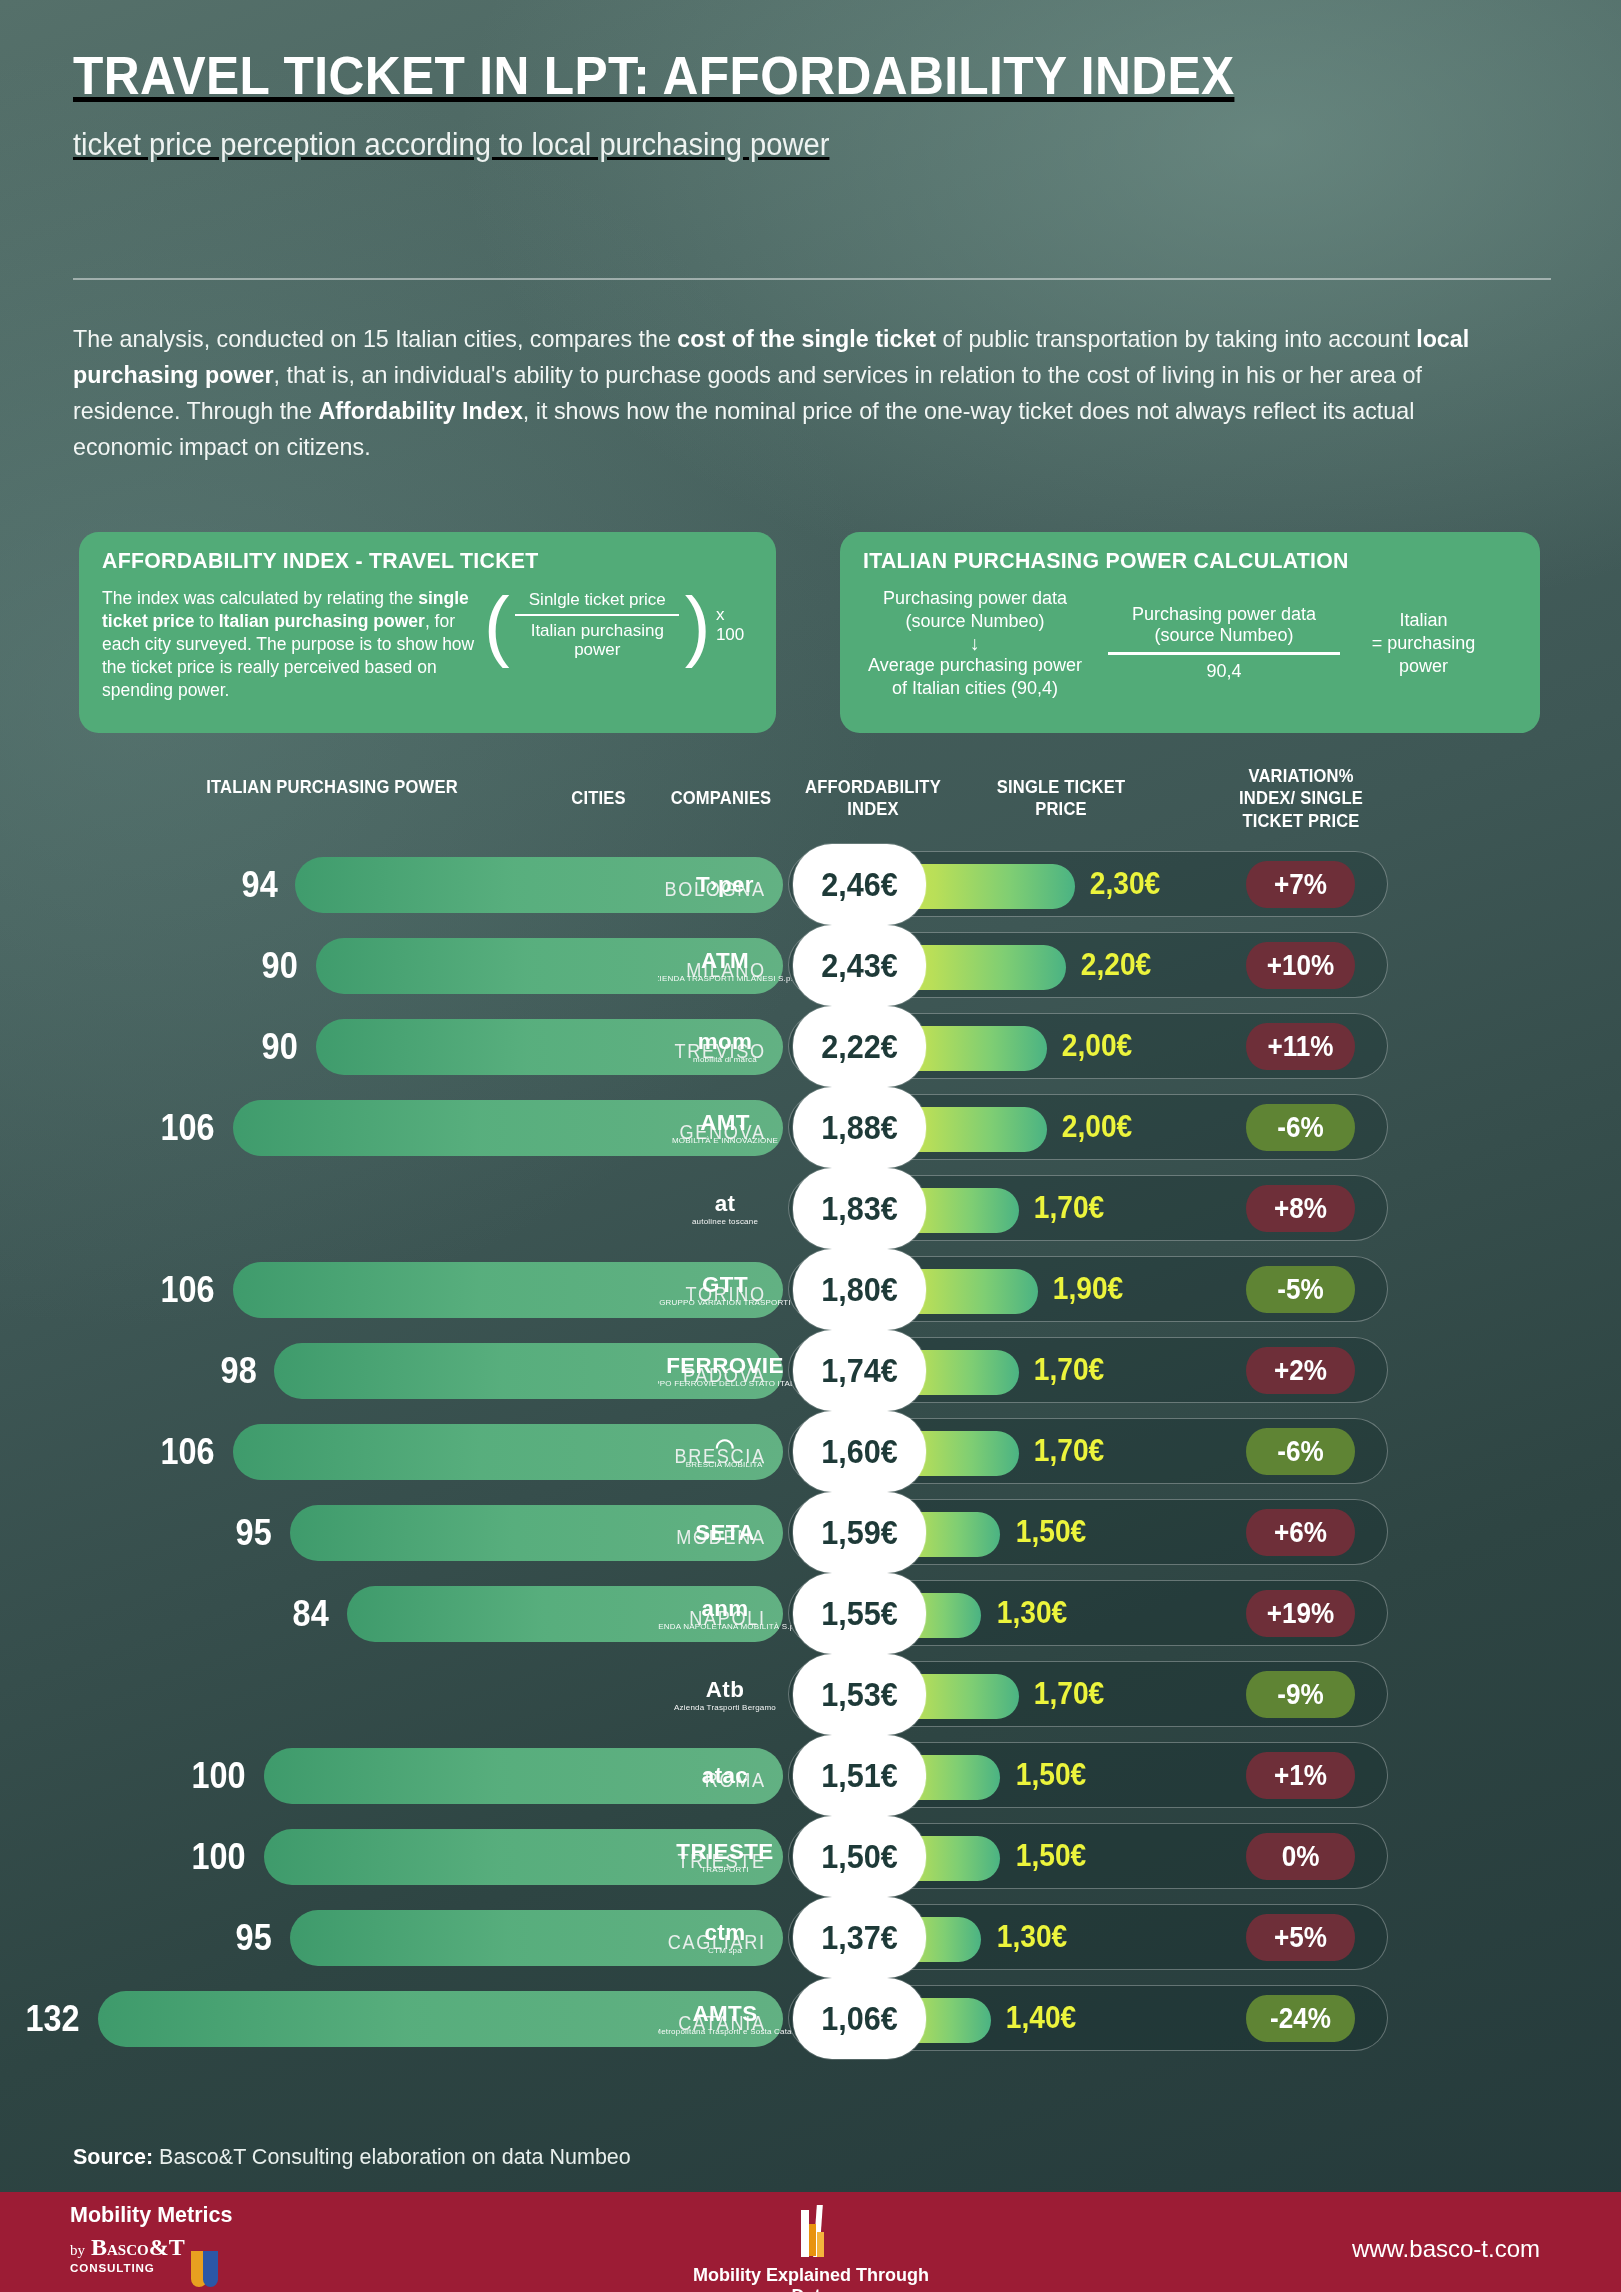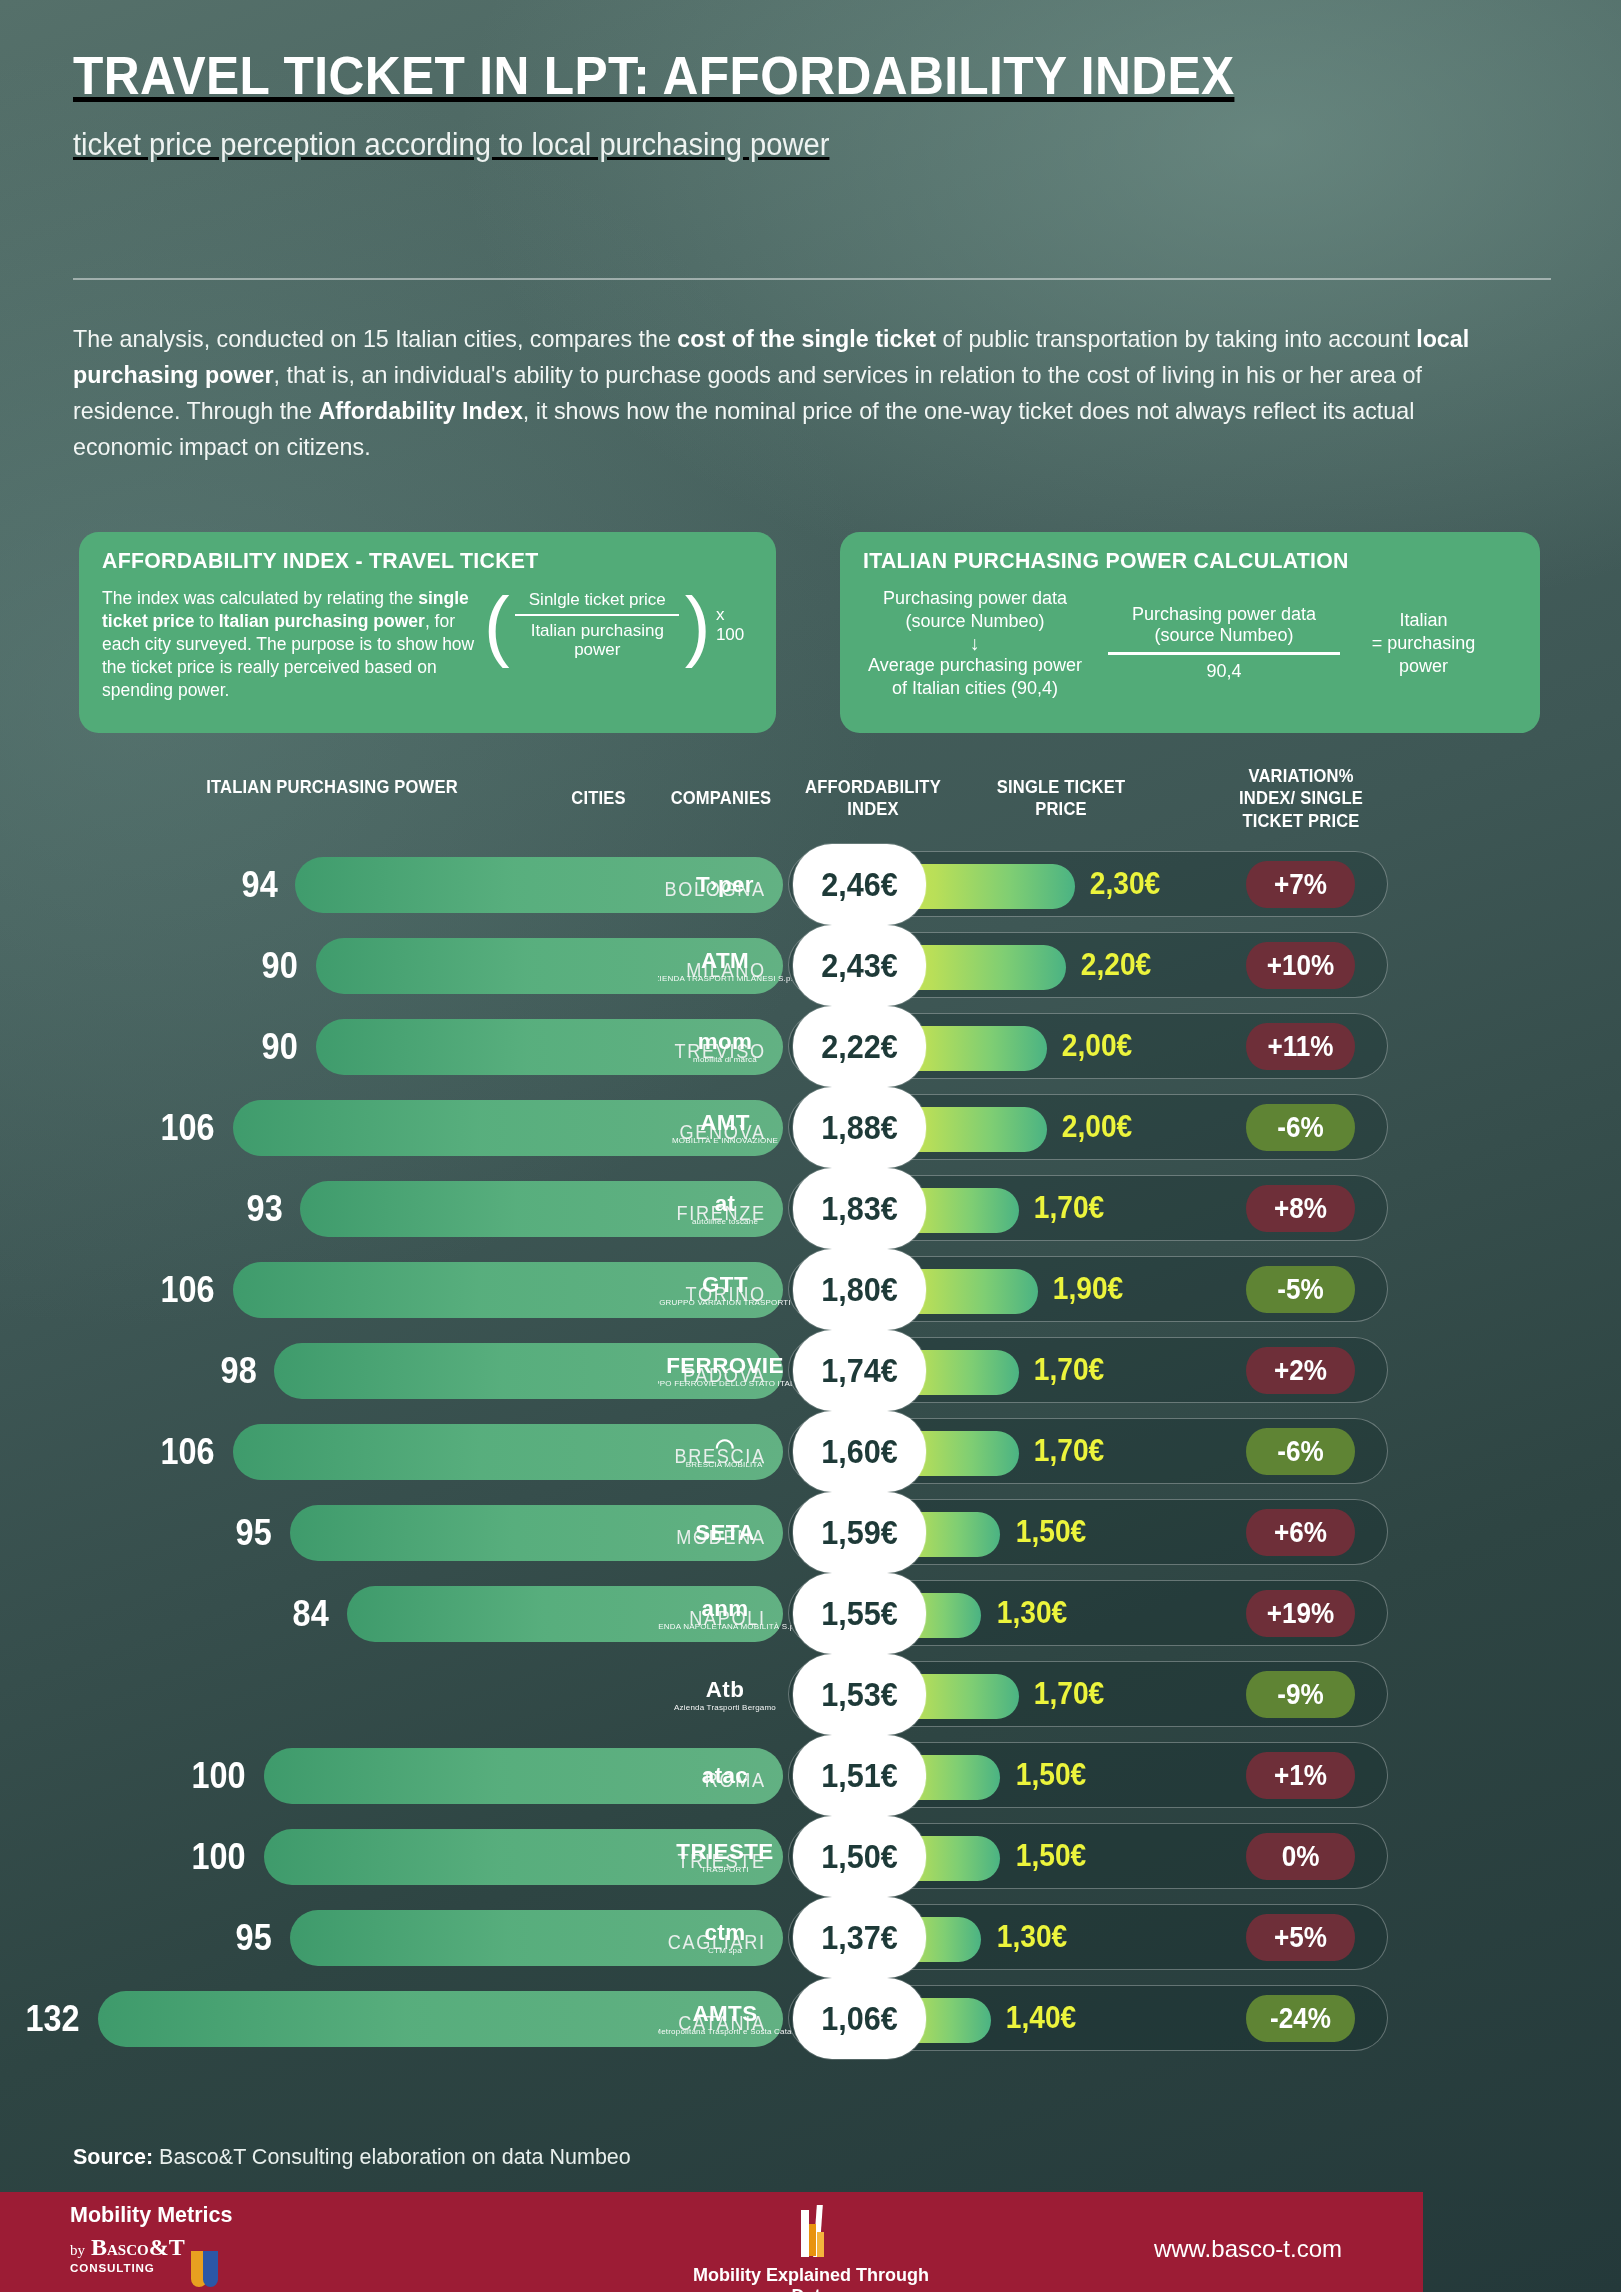--- a/index.html
+++ b/index.html
@@ -164,21 +164,21 @@
   .badge.neg{background:#5f8434;}
 
   
   .source{
     position:absolute;left:73px;top:2145px;font-size:21.5px;color:#e8efec;
     font-family:"Liberation Sans Narrow","Liberation Sans",sans-serif;
   }
   .source b{font-weight:bold;color:#fff;}
 
   
-  .footer{position:absolute;left:0;top:2192px;width:1423px;height:101px;background:#9c1c35;}
+  .footer{position:absolute;left:0;top:2192px;width:1621px;height:101px;background:#9c1c35;}
   .fl{position:absolute;left:70px;top:10.7px;color:#fff;}
   .fl .l1{font-size:21.5px;font-weight:bold;font-family:"Liberation Sans Narrow","Liberation Sans",sans-serif;}
   .fl .l2{font-size:24px;font-weight:bold;margin-top:6.3px;font-family:Liberation Serif, serif;}
   .fl .l2 .sm{font-size:15px;}
   .fl .l2 .by{font-size:15px;font-weight:normal;}
   .fl .l3{font-size:11.6px;font-weight:bold;letter-spacing:0.9px;margin-top:0;
     font-family:"Liberation Sans Narrow","Liberation Sans",sans-serif;}
   .fshield{position:absolute;left:191px;top:59px;width:27px;height:36px;}
   .fshield .a{position:absolute;left:0;top:0;width:16px;height:36px;background:#e8a020;
     border-radius:0 0 12.5px 12.5px;}
@@ -323,25 +323,20 @@
         </div>
         <div class="track"></div>
         <div class="grad" style="width:187px"></div>
         <div class="pill">
           <span>1,88€</span>
         </div>
         <div class="price" style="left:1057px">2,00€</div>
         <div class="badge neg">-6%</div>
       </div>
       <div class="row">
-        <div class="pp-wrap">
-          <div class="pp-bar" style="width:483px"></div>
-          <div class="pp-val" style="right:495px;width:107px">93</div>
-          <div class="city" style="right:12.5px">FIRENZE</div>
-        </div>
         <div class="logo">
           <div class="lmain">at</div>
           <div class="lsub">autolinee toscane</div>
         </div>
         <div class="track"></div>
         <div class="grad" style="width:159px"></div>
         <div class="pill">
           <span>1,83€</span>
         </div>
         <div class="price" style="left:1029px">1,70€</div>

